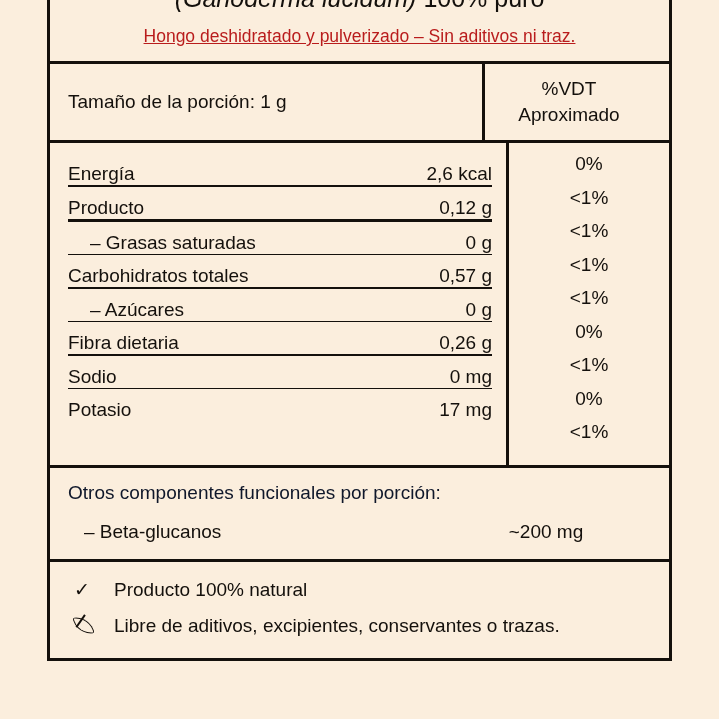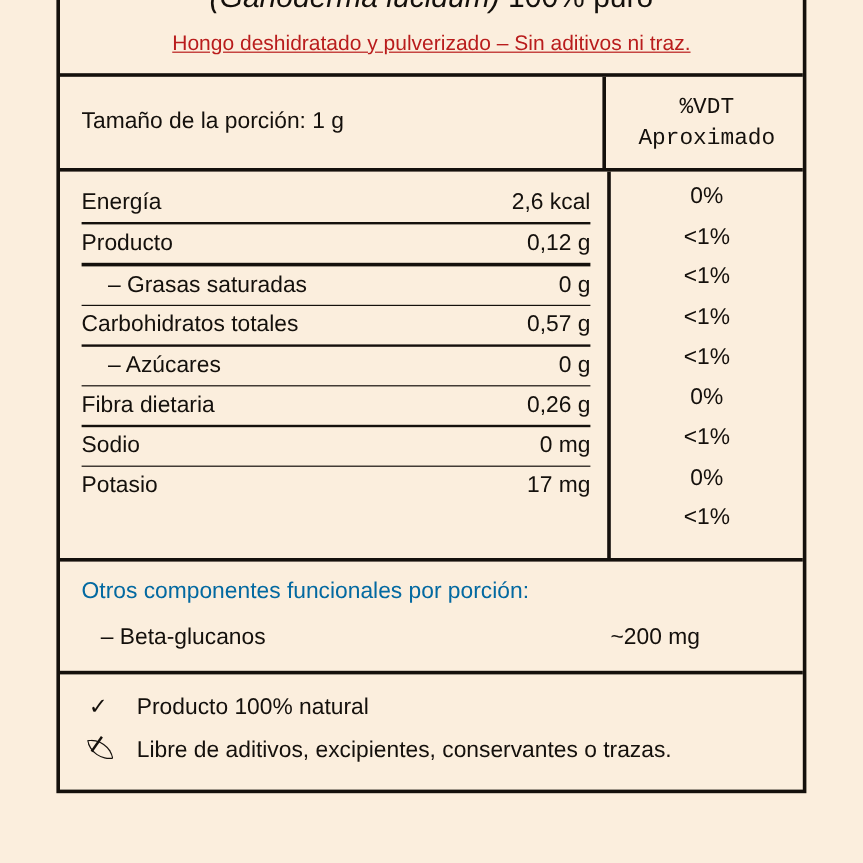--- a/index.html
+++ b/index.html
@@ -66,42 +66,41 @@
     align-items: center;
   }
   .vcol-divider {
     width: 3px;
     background: #14100c;
     flex: 0 0 3px;
   }
   .serving-right {
     flex: 0 0 160px;
     text-align: center;
-    padding: 12px 0 12px 4px;
+    padding: 12px 20px 12px 4px;
     font-size: 19px;
     line-height: 26px;
     color: #14100c;
-    font-family: Liberation Mono, monospace;
   }
 
   
   .nutrients {
     display: flex;
   }
   .nut-left {
     flex: 1 1 auto;
     padding: 10px 0 12px 0;
   }
   .nut-right {
     flex: 0 0 160px;
     padding: 10px 0 12px 0;
   }
   .nrow {
     display: flex;
-    align-items: center;
+    align-items: flex-end;
     height: 32px;
     padding: 0 14px 0 18px;
     font-size: 19px;
     color: #14100c;
   }
   .nrow .name {
     flex: 1 1 auto;
     white-space: nowrap;
   }
   .nrow .amt {
@@ -126,21 +125,21 @@
     align-items: baseline;
     justify-content: center;
   }
 
   
   .others {
     padding: 14px 18px 16px 18px;
   }
   .others-title {
     font-size: 19px;
-    color: #0369a1;
+    color: #0f172a;
     margin-bottom: 8px;
   }
   .orow {
     display: flex;
     align-items: flex-end;
     font-size: 19px;
     height: 31px;
     color: #14100c;
     gap: 36px;
   }

